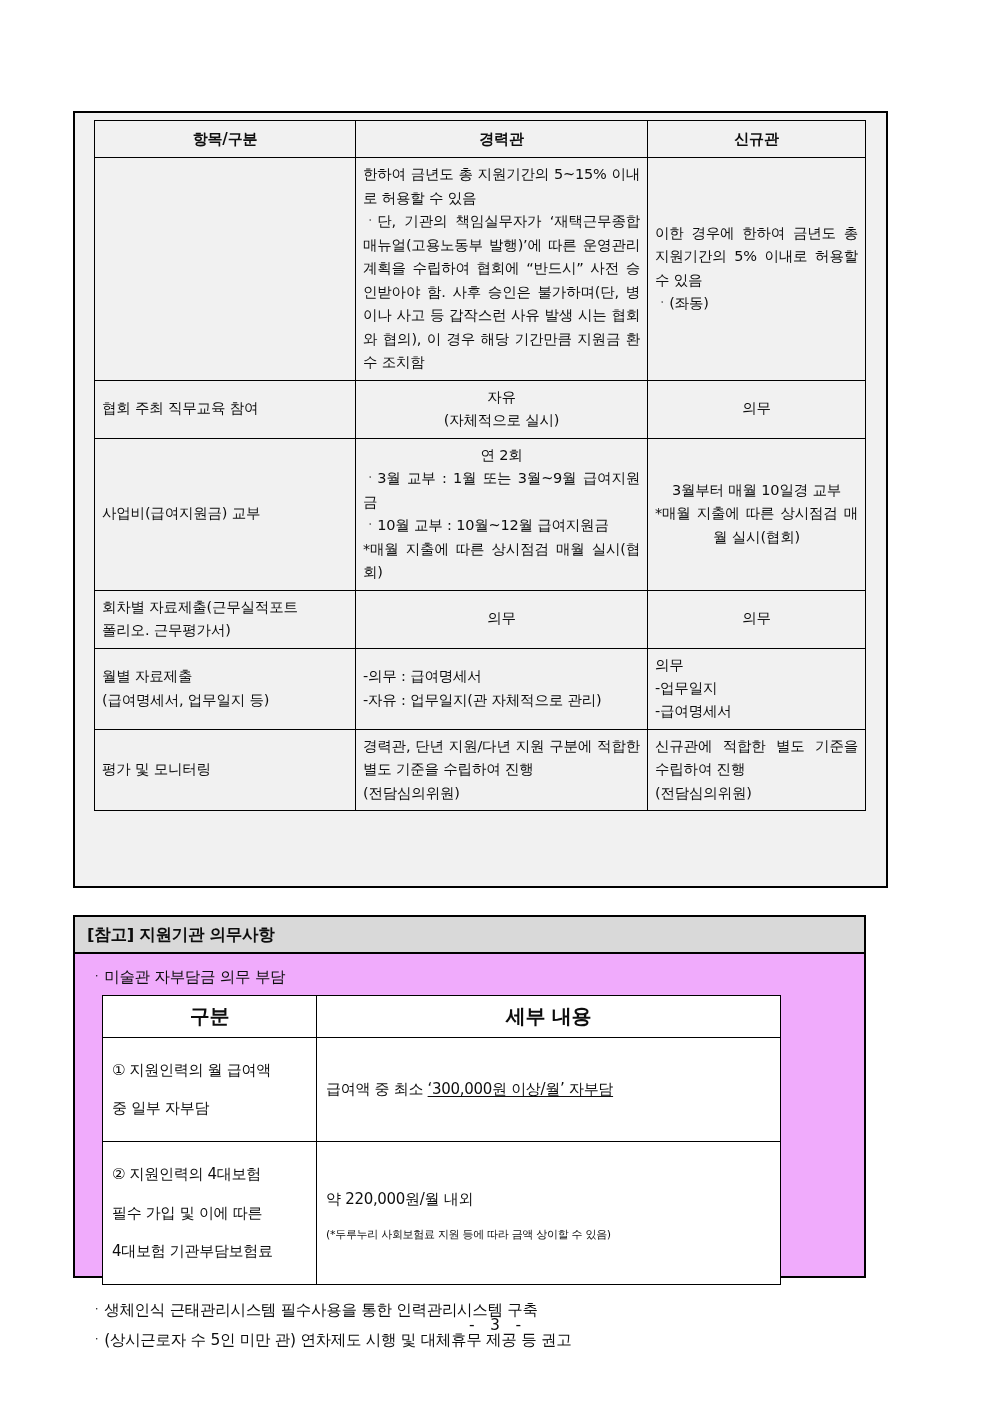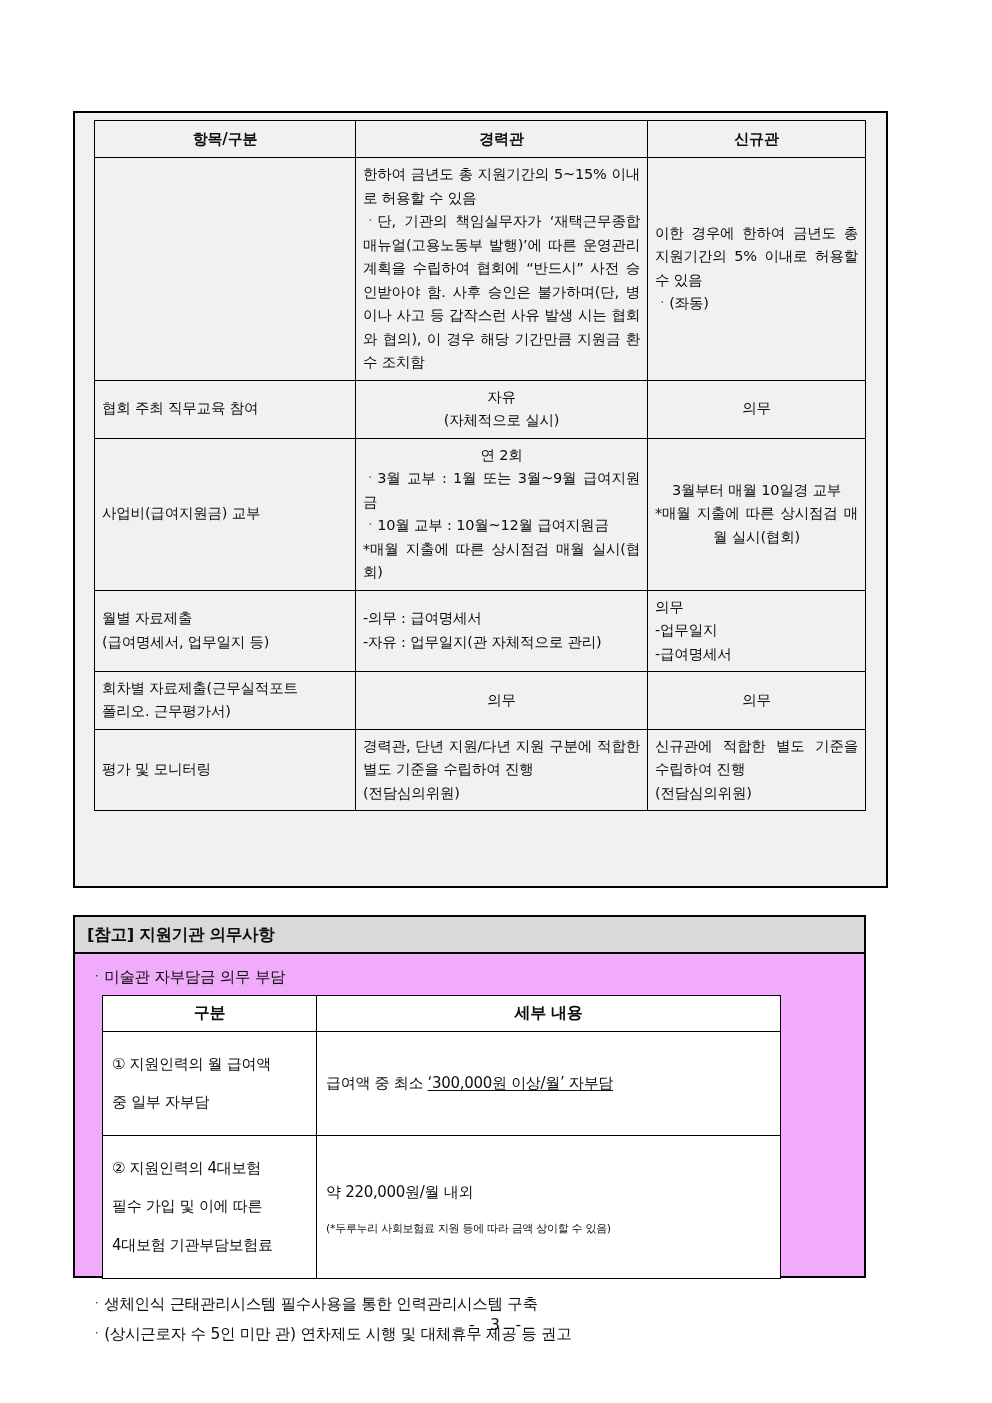--- a/index.html
+++ b/index.html
@@ -121,21 +121,21 @@
     padding: 6px 9px;
     font-size: 15px;
     line-height: 1.55;
     vertical-align: middle;
     box-sizing: border-box;
     letter-spacing: -0.3px;
   }
   table.ref-table th {
     font-weight: bold;
     text-align: center;
-    font-size: 16px;
+    font-size: 20px;
     padding: 5px 9px;
   }
   .rcol-a { width: 214px; }
   .rcol-b { width: 464px; }
 
   .ul-text { text-decoration: underline; text-underline-offset: 2px; }
   .small-note { font-size: 11px; }
 
   .tail-lines { margin-top: 13px; }
 
@@ -205,41 +205,41 @@
           <p class="jst">*매월 지출에 따른 상시점검 매월 실시(협회)</p>
         </td>
         <td class="cell jst-c">
           <p class="jst-c">3월부터 매월 10일경 교부</p>
           <p class="jst-c">*매월 지출에 따른 상시점검 매월 실시(협회)</p>
         </td>
       </tr>
 
       <tr>
         <td class="cell lft">
+          <p>회차별   자료제출(근무실적포트</p>
+          <p>폴리오. 근무평가서)</p>
+        </td>
+        <td class="cell ctr">의무</td>
+        <td class="cell ctr">의무</td>
+      </tr>
+
+      <tr>
+        <td class="cell lft">
           <p>월별 자료제출</p>
           <p>(급여명세서, 업무일지 등)</p>
         </td>
         <td class="cell jst">
           <p>-의무 : 급여명세서</p>
           <p>-자유 : 업무일지(관 자체적으로 관리)</p>
         </td>
         <td class="cell lft">
           <p>의무</p>
           <p>-업무일지</p>
           <p>-급여명세서</p>
         </td>
-      </tr>
-
-      <tr>
-        <td class="cell lft">
-          <p>회차별   자료제출(근무실적포트</p>
-          <p>폴리오. 근무평가서)</p>
-        </td>
-        <td class="cell ctr">의무</td>
-        <td class="cell ctr">의무</td>
       </tr>
 
       <tr>
         <td class="cell lft">평가 및 모니터링</td>
         <td class="cell jst">
           <p>경력관, 단년 지원/다년 지원 구분에 적합한 별도 기준을 수립하여 진행</p>
           <p>(전담심의위원)</p>
         </td>
         <td class="cell jst">
           <p>신규관에 적합한 별도 기준을 수립하여 진행</p>

